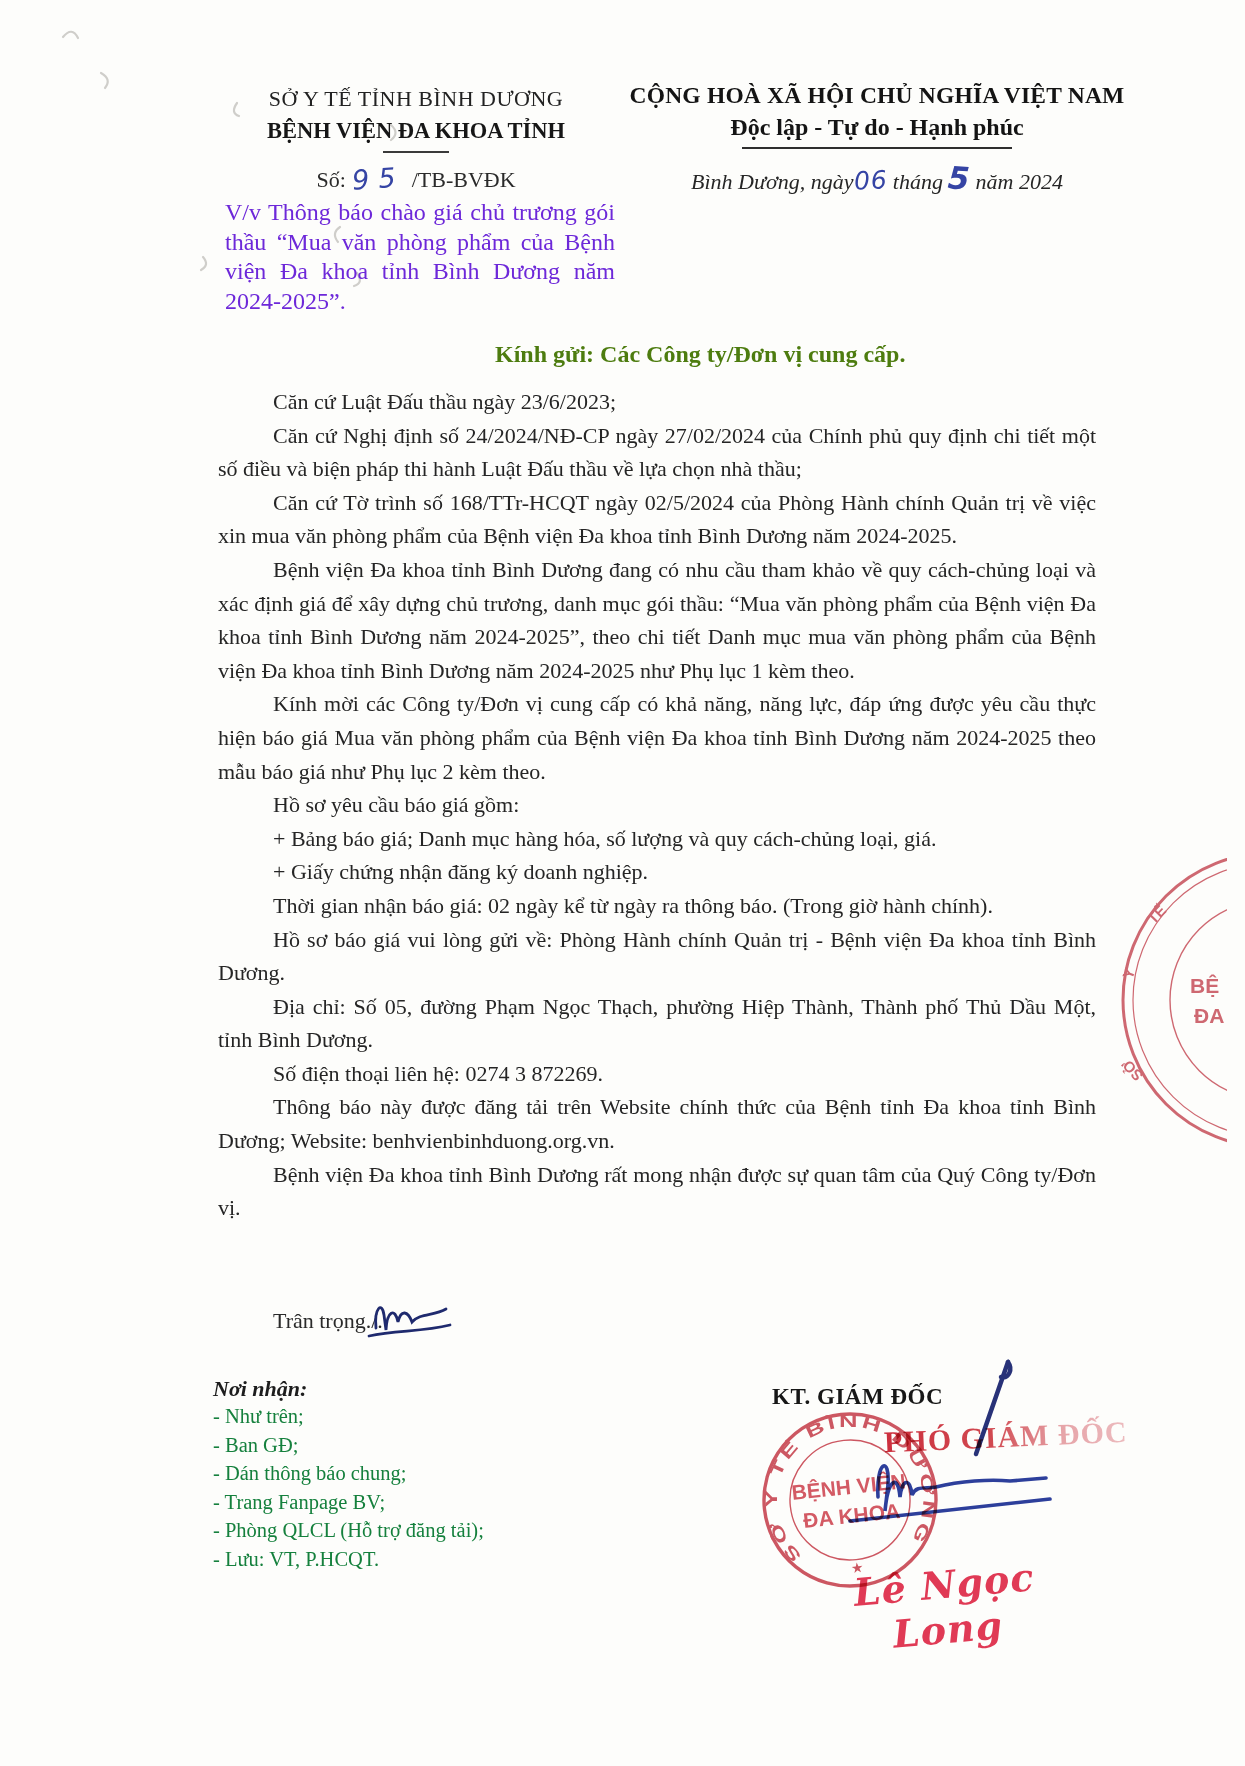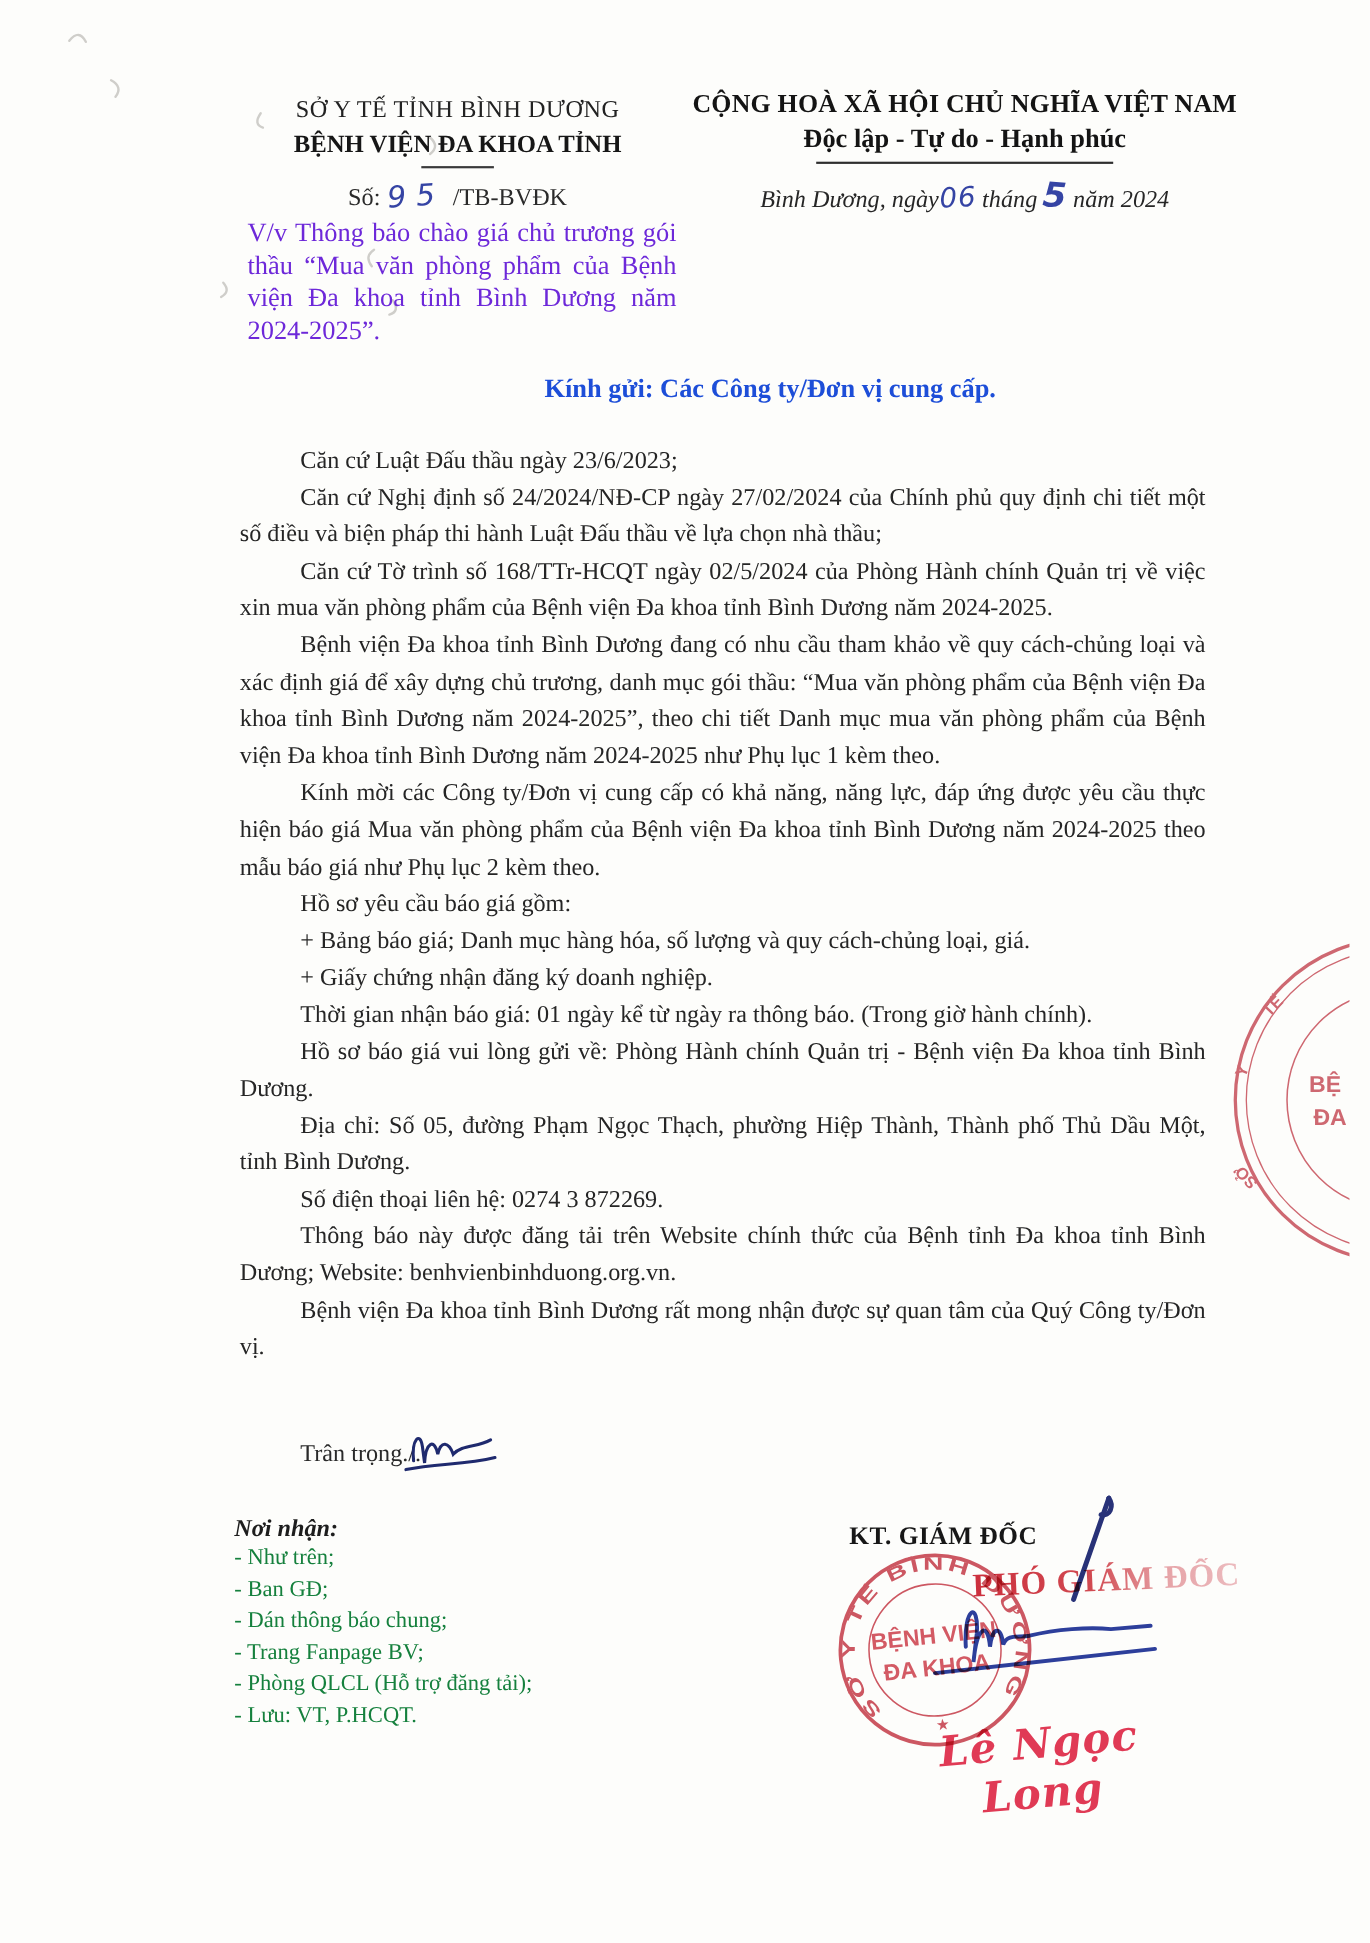--- a/index.html
+++ b/index.html
@@ -17,22 +17,22 @@
   .so-num{display:inline-block;font-size:27px;letter-spacing:9px;transform:rotate(-4deg) translateY(1px);margin:0 2px 0 6px;}
   .subject{left:225px;top:198px;width:390px;font-size:24px;line-height:29.5px;text-align:justify;color:#6d28d9;}
   .hright{left:592px;top:82px;width:570px;}
   .motto1{font-size:23.5px;font-weight:bold;letter-spacing:.2px;color:#141414;}
   .motto2{font-size:24px;font-weight:bold;margin-top:5px;color:#141414;}
   .rule-right{width:270px;height:2px;background:#2e2e2e;margin:6px auto 0 auto;}
   .date-line{margin-top:11px;font-size:22px;font-style:italic;color:#262626;}
   .date-day{display:inline-block;font-size:25px;transform:rotate(-3deg);letter-spacing:1px;}
   .date-month{display:inline-block;font-size:31px;transform:rotate(4deg);font-weight:bold;}
   
-  .salutation{left:495px;top:341px;font-size:24px;font-weight:bold;color:#1d4ed8;}
-  .bodytext{left:218px;top:401px;width:878px;}
+  .salutation{left:495px;top:341px;font-size:24px;font-weight:bold;color:#4d7c0f;}
+  .bodytext{left:218px;top:385px;width:878px;}
   .bodytext p{margin:0;font-size:22px;line-height:33.6px;text-indent:55px;text-align:justify;color:#252525;}
   .closing{left:218px;top:1308px;width:400px;font-size:22px;}
   .closing span{margin-left:55px;}
   .initial-svg{position:absolute;left:148px;top:-14px;}
   
   .recipients{left:213px;top:1376px;width:330px;}
   .rtitle{font-size:22px;font-weight:bold;font-style:italic;color:#1d1d1d;}
   .ritem{font-size:20.5px;line-height:28.6px;color:#15803d;}
   
   .sigtitle{left:772px;top:1384px;width:216px;font-size:23px;font-weight:bold;letter-spacing:.5px;color:#171717;}
@@ -91,21 +91,21 @@
 
   <div class="abs bodytext" id="paragraphs">
       <p>Căn cứ Luật Đấu thầu ngày 23/6/2023;</p>
       <p>Căn cứ Nghị định số 24/2024/NĐ-CP ngày 27/02/2024 của Chính phủ quy định chi tiết một số điều và biện pháp thi hành Luật Đấu thầu về lựa chọn nhà thầu;</p>
       <p>Căn cứ Tờ trình số 168/TTr-HCQT ngày 02/5/2024 của Phòng Hành chính Quản trị về việc xin mua văn phòng phẩm của Bệnh viện Đa khoa tỉnh Bình Dương năm 2024-2025.</p>
       <p>Bệnh viện Đa khoa tỉnh Bình Dương đang có nhu cầu tham khảo về quy cách-chủng loại và xác định giá để xây dựng chủ trương, danh mục gói thầu: “Mua văn phòng phẩm của Bệnh viện Đa khoa tỉnh Bình Dương năm 2024-2025”, theo chi tiết Danh mục mua văn phòng phẩm của Bệnh viện Đa khoa tỉnh Bình Dương năm 2024-2025 như Phụ lục 1 kèm theo.</p>
       <p>Kính mời các Công ty/Đơn vị cung cấp có khả năng, năng lực, đáp ứng được yêu cầu thực hiện báo giá Mua văn phòng phẩm của Bệnh viện Đa khoa tỉnh Bình Dương năm 2024-2025 theo mẫu báo giá như Phụ lục 2 kèm theo.</p>
       <p>Hồ sơ yêu cầu báo giá gồm:</p>
       <p>+ Bảng báo giá; Danh mục hàng hóa, số lượng và quy cách-chủng loại, giá.</p>
       <p>+ Giấy chứng nhận đăng ký doanh nghiệp.</p>
-      <p>Thời gian nhận báo giá: 01 ngày kể từ ngày ra thông báo. (Trong giờ hành chính).</p>
+      <p>Thời gian nhận báo giá: 02 ngày kể từ ngày ra thông báo. (Trong giờ hành chính).</p>
       <p>Hồ sơ báo giá vui lòng gửi về: Phòng Hành chính Quản trị - Bệnh viện Đa khoa tỉnh Bình Dương.</p>
       <p>Địa chỉ: Số 05, đường Phạm Ngọc Thạch, phường Hiệp Thành, Thành phố Thủ Dầu Một, tỉnh Bình Dương.</p>
       <p>Số điện thoại liên hệ: 0274 3 872269.</p>
       <p>Thông báo này được đăng tải trên Website chính thức của Bệnh tỉnh Đa khoa tỉnh Bình Dương; Website: benhvienbinhduong.org.vn.</p>
       <p>Bệnh viện Đa khoa tỉnh Bình Dương rất mong nhận được sự quan tâm của Quý Công ty/Đơn vị.</p>
     </div>
 
   <div class="abs closing">
     <span>Trân trọng./.</span>
     <svg class="initial-svg" width="90" height="50" viewBox="0 0 90 50">

